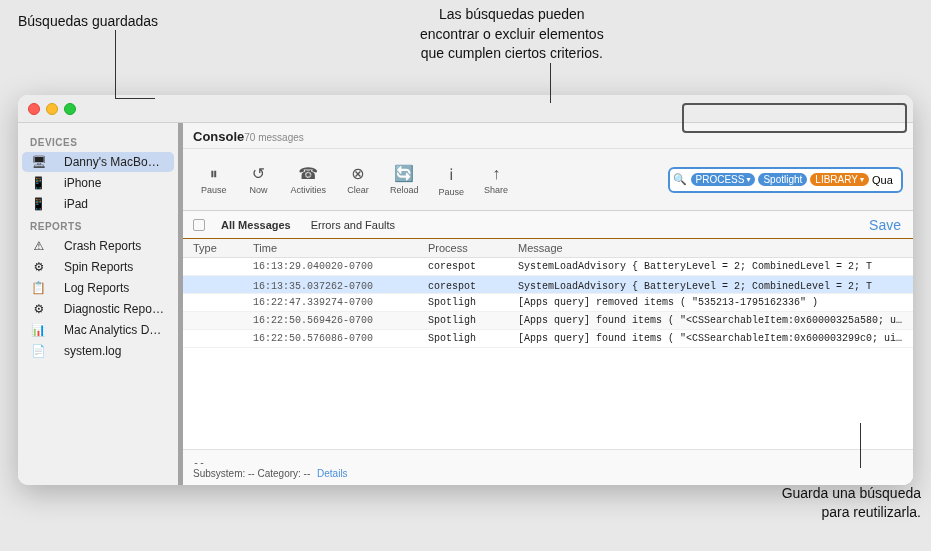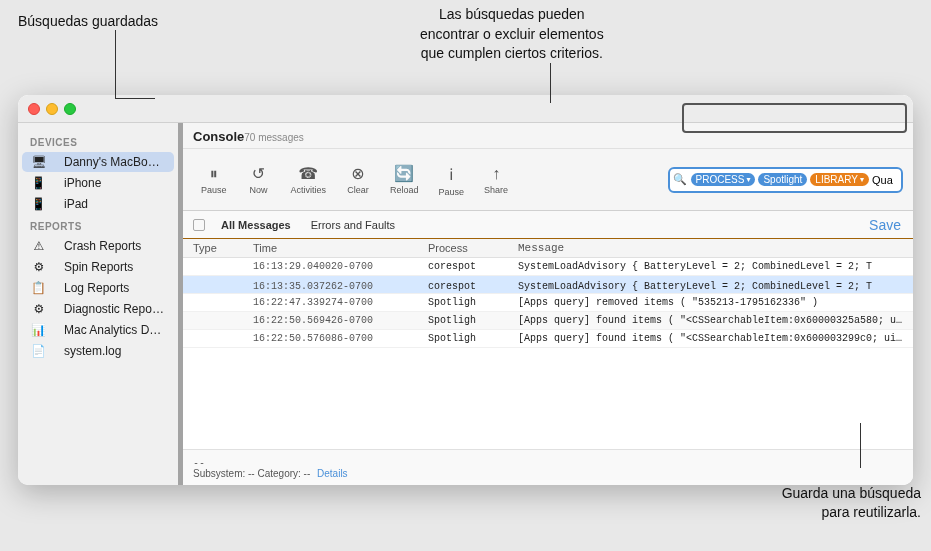--- a/index.html
+++ b/index.html
@@ -213,21 +213,21 @@
       padding: 3px 10px;
       border-bottom: 1px solid #e0e0e0;
       background: #f5f5f5;
       font-size: 11px;
       color: #555;
       font-weight: 500;
     }
     .col-type { width: 60px; }
     .col-time { width: 175px; }
     .col-process { width: 90px; }
-    .col-message { flex: 1; font-family: Liberation Mono, monospace; }
+    .col-message { flex: 1; }
 
     
     .log-area {
       flex: 1;
       overflow: hidden;
       font-size: 11px;
       font-family: 'Menlo', 'Courier New', monospace;
     }
     .log-row {
       display: flex;

